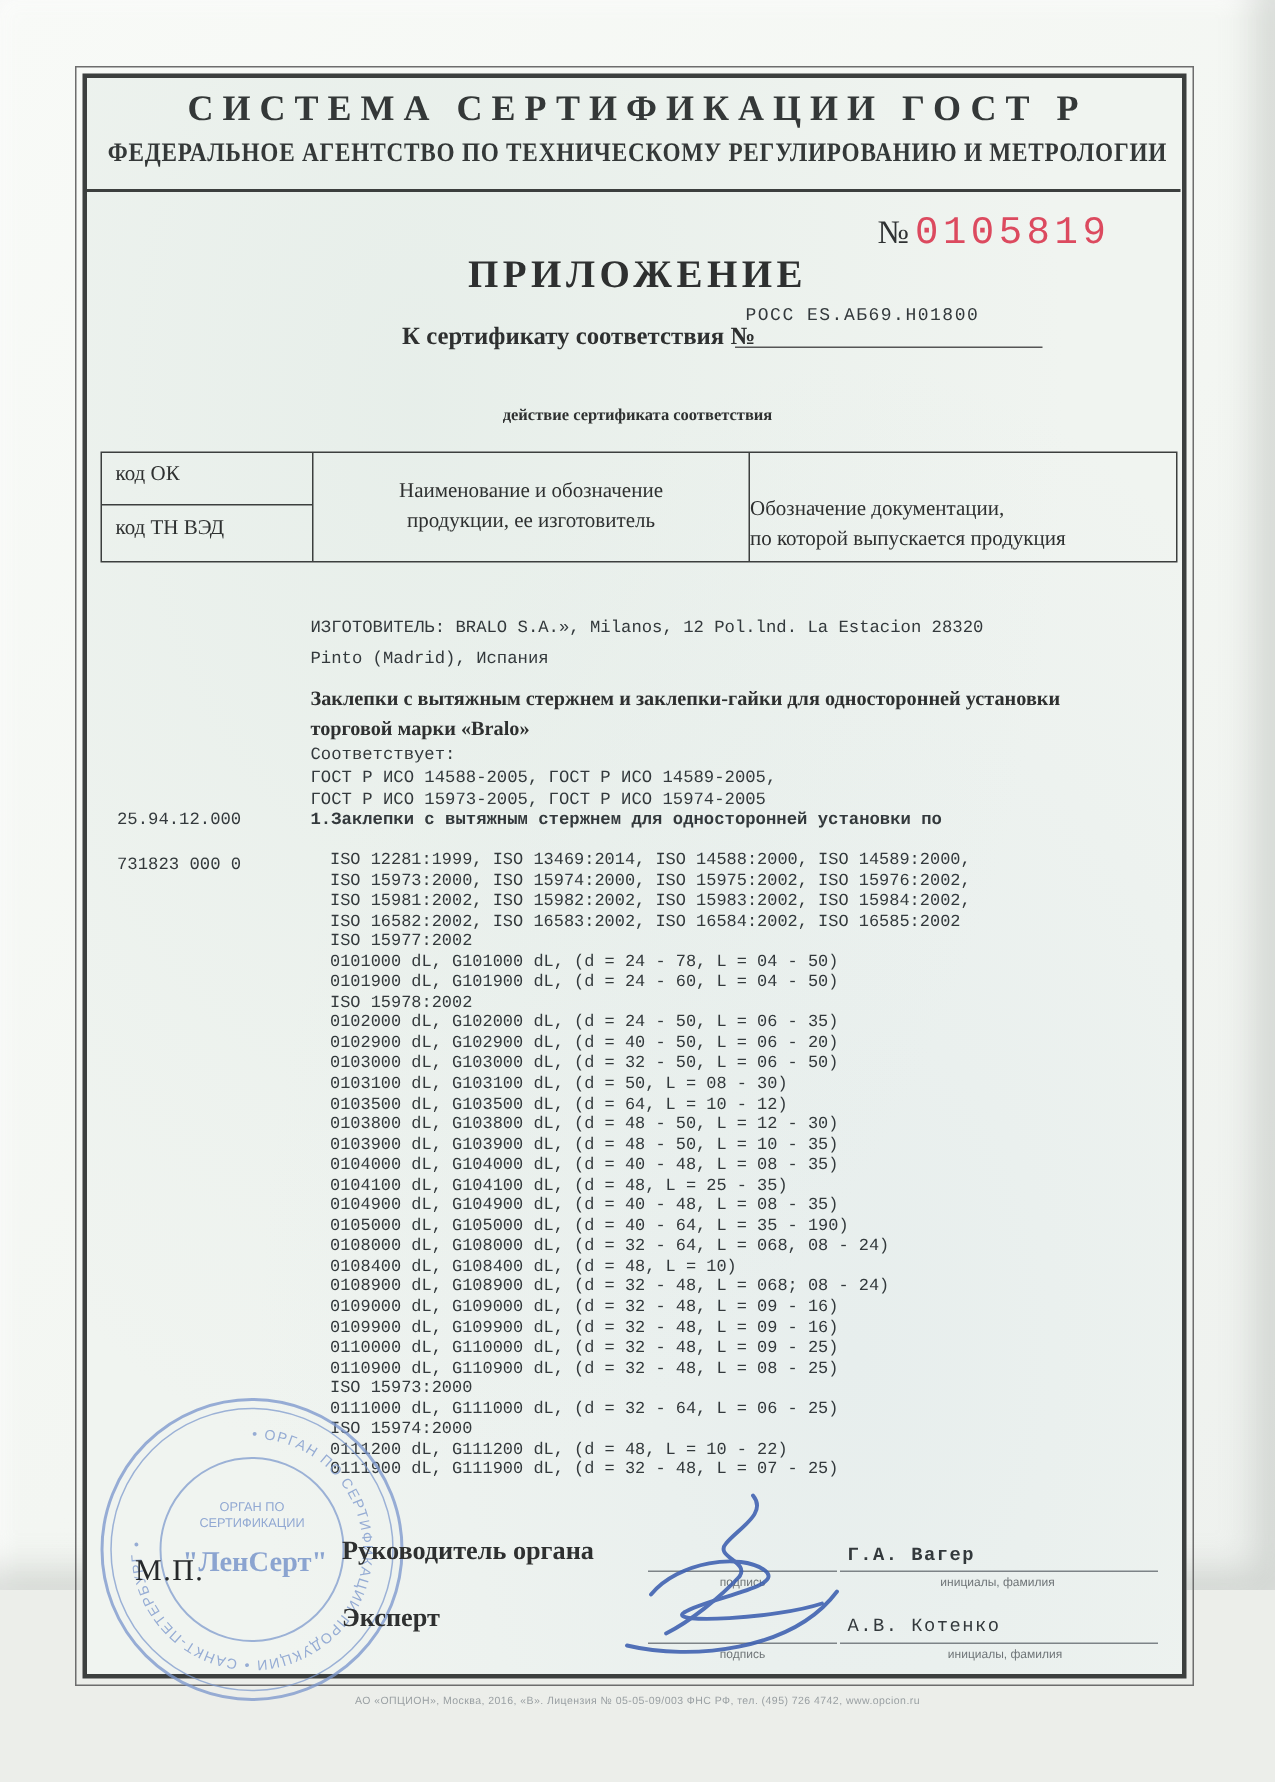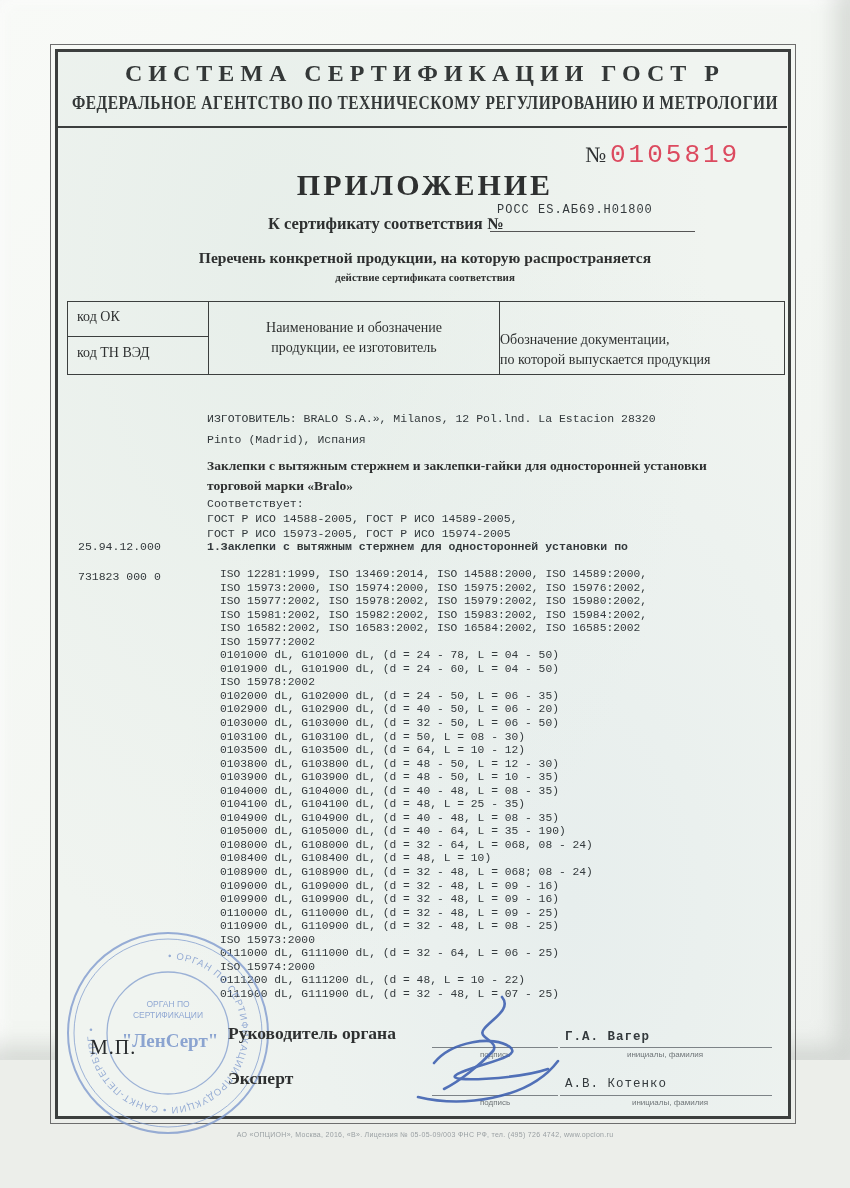--- a/index.html
+++ b/index.html
@@ -33,21 +33,21 @@
   .mono{font-family:"Liberation Mono","DejaVu Sans Mono",monospace;color:#33393c;white-space:pre;}
 
   .system-title{left:0;right:0;top:60px;text-align:center;font-size:24px;letter-spacing:6px;color:#343838;}
   .agency-line{left:0;right:0;top:94px;text-align:center;font-size:15.5px;letter-spacing:.5px;color:#343838;transform:scaleY(1.15);}
   .header-rule{left:57px;top:126px;width:730px;height:0;border-top:2.5px solid #3c3f3e;}
 
   .serial-wrap{left:585px;top:140px;}
   .serial-prefix{font-size:22px;color:#2f3233;font-family:"Liberation Serif",serif;}
   .serial-number{font-size:26px;color:#dc4a5f;font-family:"Liberation Mono","DejaVu Sans Mono",monospace;letter-spacing:3px;font-weight:500;}
 
-  .doc-title{left:0;right:0;top:168px;text-align:center;font-size:30px;letter-spacing:3px;color:#2e3030;}
+  .doc-title{left:0;right:0;top:168px;text-align:center;font-size:26px;letter-spacing:3px;color:#2e3030;}
   .cert-label{left:268px;top:214px;font-size:16.5px;color:#2e3030;font-weight:bold;}
   .cert-number{left:497px;top:203px;font-size:12px;letter-spacing:1px;}
   .cert-underline{left:490px;top:231px;width:205px;border-top:1px solid #555;}
   .subtitle-1{left:0;right:0;top:249px;text-align:center;font-size:15.5px;color:#2e3030;}
   .subtitle-2{left:0;right:0;top:271px;text-align:center;font-size:11px;color:#2e3030;}
 
   
   .tbl{left:67px;top:301px;width:716px;height:72px;border:1.5px solid #3c3f3e;}
   .tbl .v1{position:absolute;left:140px;top:0;bottom:0;border-left:1.5px solid #3c3f3e;}
   .tbl .v2{position:absolute;left:431px;top:0;bottom:0;border-left:1.5px solid #3c3f3e;}
@@ -95,21 +95,20 @@
     <span class="serial-prefix">№</span>
     <span class="serial-number">0105819</span>
   </div>
 
   <div class="abs doc-title serif-bold">ПРИЛОЖЕНИЕ</div>
 
   <div class="abs cert-label serif-bold">К сертификату соответствия №</div>
   <div class="abs cert-number mono">РОСС ES.АБ69.Н01800</div>
   <div class="abs cert-underline"></div>
 
-  <div class="abs subtitle-1 serif-bold">Перечень конкретной продукции,  на которую распространяется</div>
   <div class="abs subtitle-2 serif-bold">действие сертификата соответствия</div>
 
   <div class="abs tbl">
     <div class="v1"></div>
     <div class="v2"></div>
     <div class="h1"></div>
     <div class="c cell-ok">код ОК</div>
     <div class="c cell-tnved">код ТН ВЭД</div>
     <div class="c cell-col2">
       <div>Наименование и обозначение</div>
@@ -131,21 +130,20 @@
   <div class="m-line mono" style="top:512px">ГОСТ Р ИСО 14588-2005, ГОСТ Р ИСО 14589-2005,</div>
   <div class="m-line mono" style="top:527px">ГОСТ Р ИСО 15973-2005, ГОСТ Р ИСО 15974-2005</div>
 
   <div class="code-col mono" style="top:540px">25.94.12.000</div>
   <div class="m-line mono" style="top:540px;font-weight:bold">1.Заклепки с вытяжным стержнем для односторонней установки по</div>
   <div class="code-col mono" style="top:570px">731823 000 0</div>
 
   <div class="spec-block">
       <div>ISO 12281:1999, ISO 13469:2014, ISO 14588:2000, ISO 14589:2000,</div>
       <div>ISO 15973:2000, ISO 15974:2000, ISO 15975:2002, ISO 15976:2002,</div>
-      <div>ISO 15977:2002, ISO 15978:2002, ISO 15979:2002, ISO 15980:2002,</div>
       <div>ISO 15981:2002, ISO 15982:2002, ISO 15983:2002, ISO 15984:2002,</div>
       <div>ISO 16582:2002, ISO 16583:2002, ISO 16584:2002, ISO 16585:2002</div>
       <div>ISO 15977:2002</div>
       <div>0101000 dL, G101000 dL, (d = 24 - 78, L = 04 - 50)</div>
       <div>0101900 dL, G101900 dL, (d = 24 - 60, L = 04 - 50)</div>
       <div>ISO 15978:2002</div>
       <div>0102000 dL, G102000 dL, (d = 24 - 50, L = 06 - 35)</div>
       <div>0102900 dL, G102900 dL, (d = 40 - 50, L = 06 - 20)</div>
       <div>0103000 dL, G103000 dL, (d = 32 - 50, L = 06 - 50)</div>
       <div>0103100 dL, G103100 dL, (d = 50, L = 08 - 30)</div>

